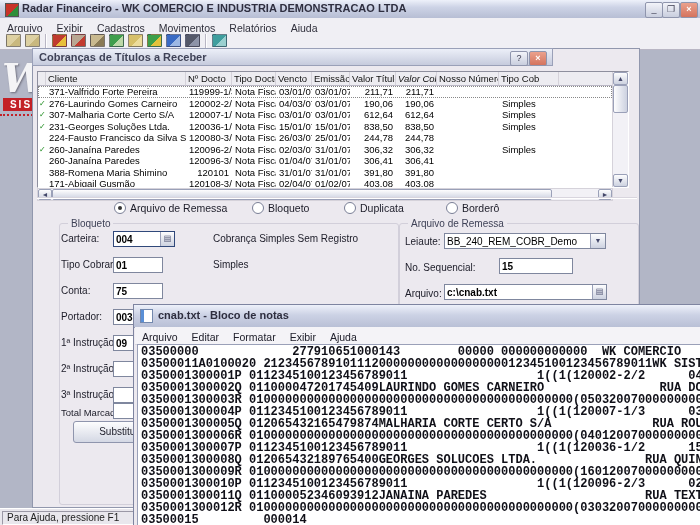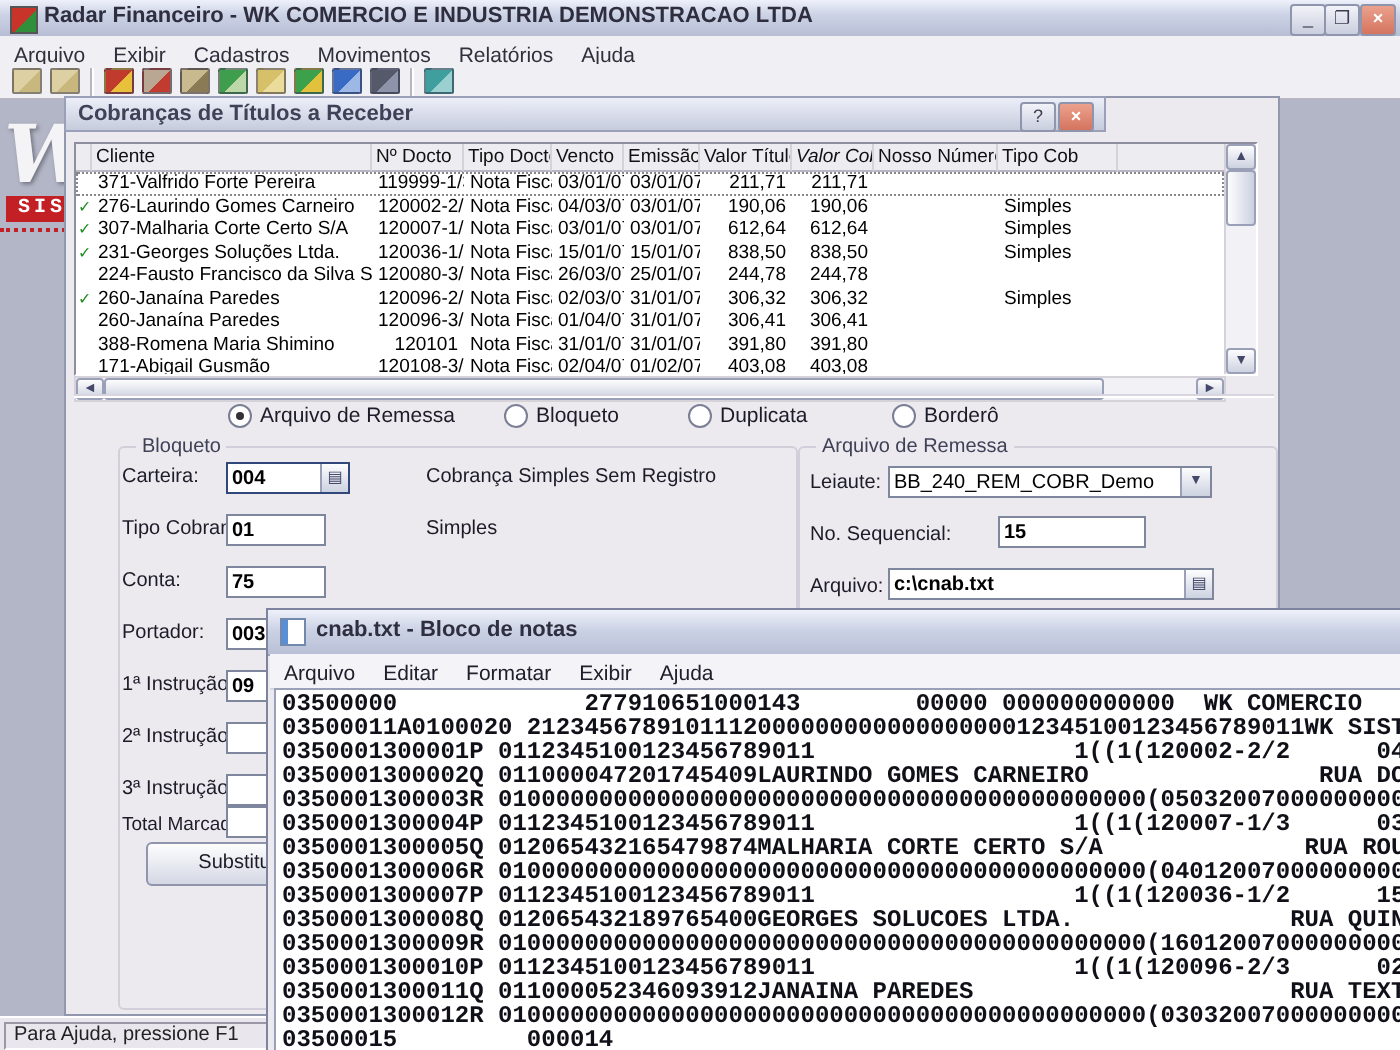--- a/index.html
+++ b/index.html
@@ -24,21 +24,21 @@
   .tbtn{width:19px;height:16px;display:inline-flex;align-items:center;justify-content:center;}
   .tglyph{width:13px;height:11px;border:1px solid rgba(60,60,80,.55);border-radius:1px;}
   .tsep{width:1px;height:14px;background:#b9b6c4;margin:0 3px;border-right:1px solid #fff;}
   .statusbar{left:0;top:508px;width:700px;height:17px;background:#e9e7ed;border-top:1px solid #fff;z-index:2;}
   .statuspanel{position:absolute;left:2px;top:2px;width:300px;height:12px;
     border:1px solid;border-color:#9b98a6 #fff #fff #9b98a6;font-size:10px;color:#222;padding:0 4px;}
   
   .logo-w{left:2px;top:54px;font-family:"DejaVu Serif",serif;font-style:italic;font-weight:bold;
     font-size:40px;color:#f4f4f6;z-index:1;text-shadow:1px 1px 2px #70707e;}
   .logo-sis{left:3px;top:98px;width:36px;height:13px;background:#c32026;color:#fff;font-weight:bold;
-    font-size:10px;letter-spacing:2px;text-align:center;line-height:13px;z-index:1;font-family:Liberation Mono, monospace;}
+    font-size:10px;letter-spacing:2px;text-align:center;line-height:13px;z-index:1;}
   .logo-dots{left:0px;top:114px;width:44px;border-top:2px dotted #c32026;z-index:1;}
   
   .dialog{left:32px;top:48px;width:608px;height:460px;background:#ece9ef;
     border:1px solid #9197ad;box-sizing:border-box;z-index:2;}
   .dlg-title{position:absolute;left:-1px;top:-1px;width:521px;height:18px;
     background:linear-gradient(180deg,#eceff8,#c6cbdd);border:1px solid #9aa0b8;box-sizing:border-box;}
   .dlg-title .ttl{position:absolute;left:6px;top:2px;font-size:11px;font-weight:bold;color:#3f4257;}
   .dlg-btn{position:absolute;top:2px;width:16px;height:13px;border:1px solid #8f95ad;border-radius:2px;
     background:linear-gradient(#f2f3f9,#c9cede);font-size:9px;line-height:12px;text-align:center;color:#3c3c50;}
   .dlg-btn.close{background:linear-gradient(#eba18d,#d4745e);color:#fff;font-weight:bold;}

